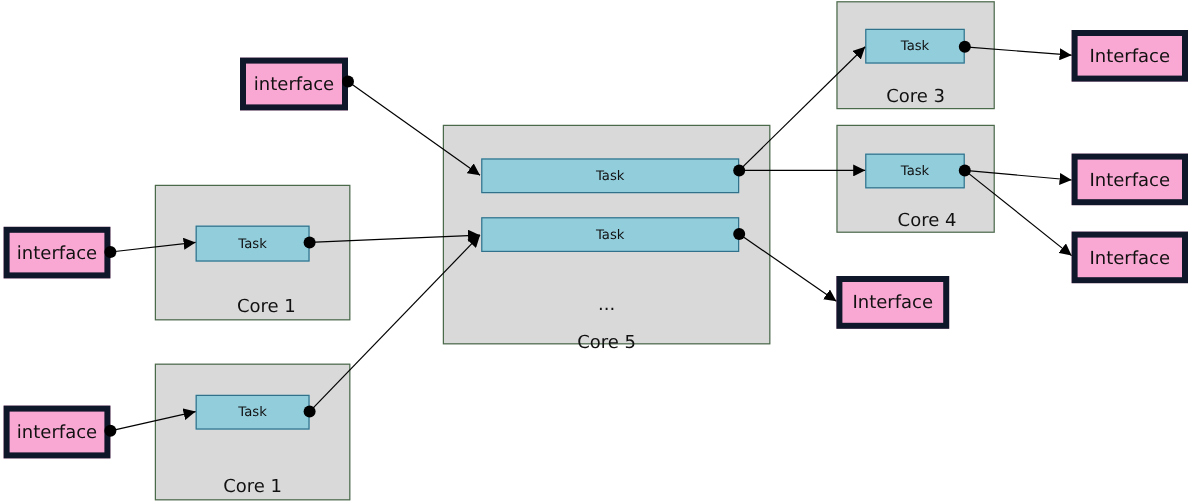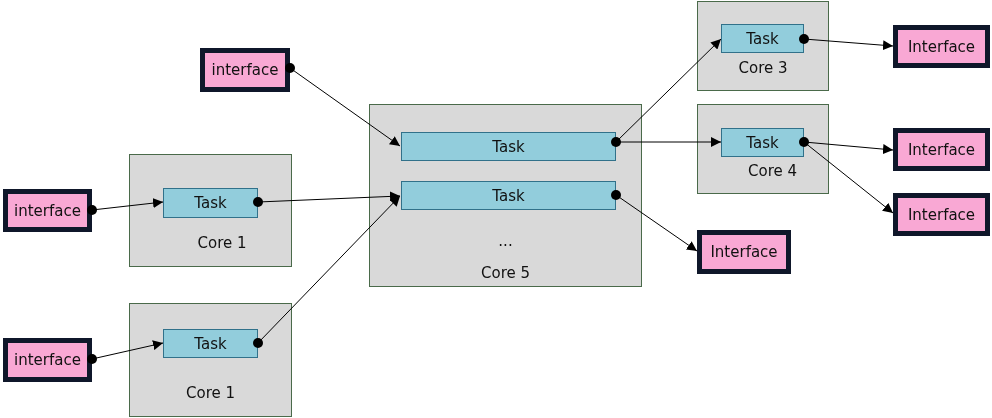--- a/index.html
+++ b/index.html
@@ -1,22 +1,22 @@
 <!DOCTYPE html>
 <html><head>
 <meta charset="utf-8">
 <style>
   html, body { margin:0; padding:0; background:#ffffff; }
   body { width:992px; height:418px; position:relative; overflow:hidden;
          font-family:"DejaVu Sans", "Liberation Sans", sans-serif; }
   .box { position:absolute; box-sizing:border-box; display:flex; align-items:center; justify-content:center; color:#111; }
   .iface { background:#f9a8d4; border:5px solid #0f172a; font-size:15px; }
   .core { background:#d9d9d9; border:1px solid #4a6a4a; }
-  .task { background:#92cddc; border:1px solid #31718a; font-size:15px; }
-  .label { position:absolute; font-size:15px; color:#111; text-align:center; }
+  .task { background:#92cddc; border:1px solid #31718a; font-size:11px; }
+  .label { position:absolute; font-size:15px; color:#111; text-align:center;margin-top:12px; }
   svg.wires { position:absolute; left:0; top:0; width:992px; height:418px; pointer-events:none; }
 </style>
 </head>
 <body>
 
 <div class="box core" style="left:129px;top:154px;width:163px;height:113px;"></div>
 <div class="label" style="left:129px;top:234px;width:186px;">Core 1</div>
 
 <div class="box core" style="left:129px;top:303px;width:163px;height:114px;"></div>
 <div class="label" style="left:129px;top:384px;width:163px;">Core 1</div>

